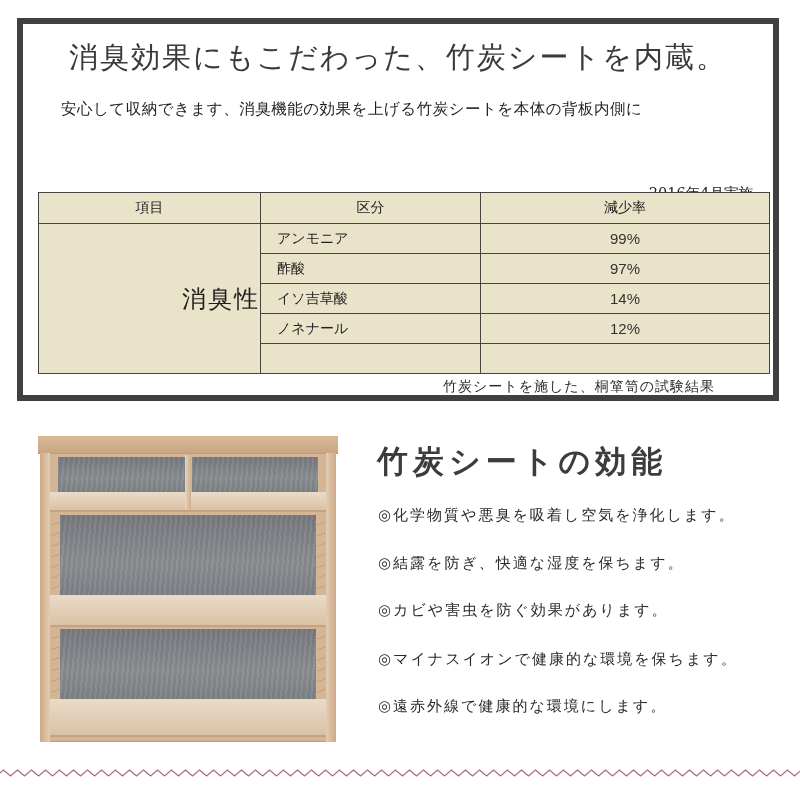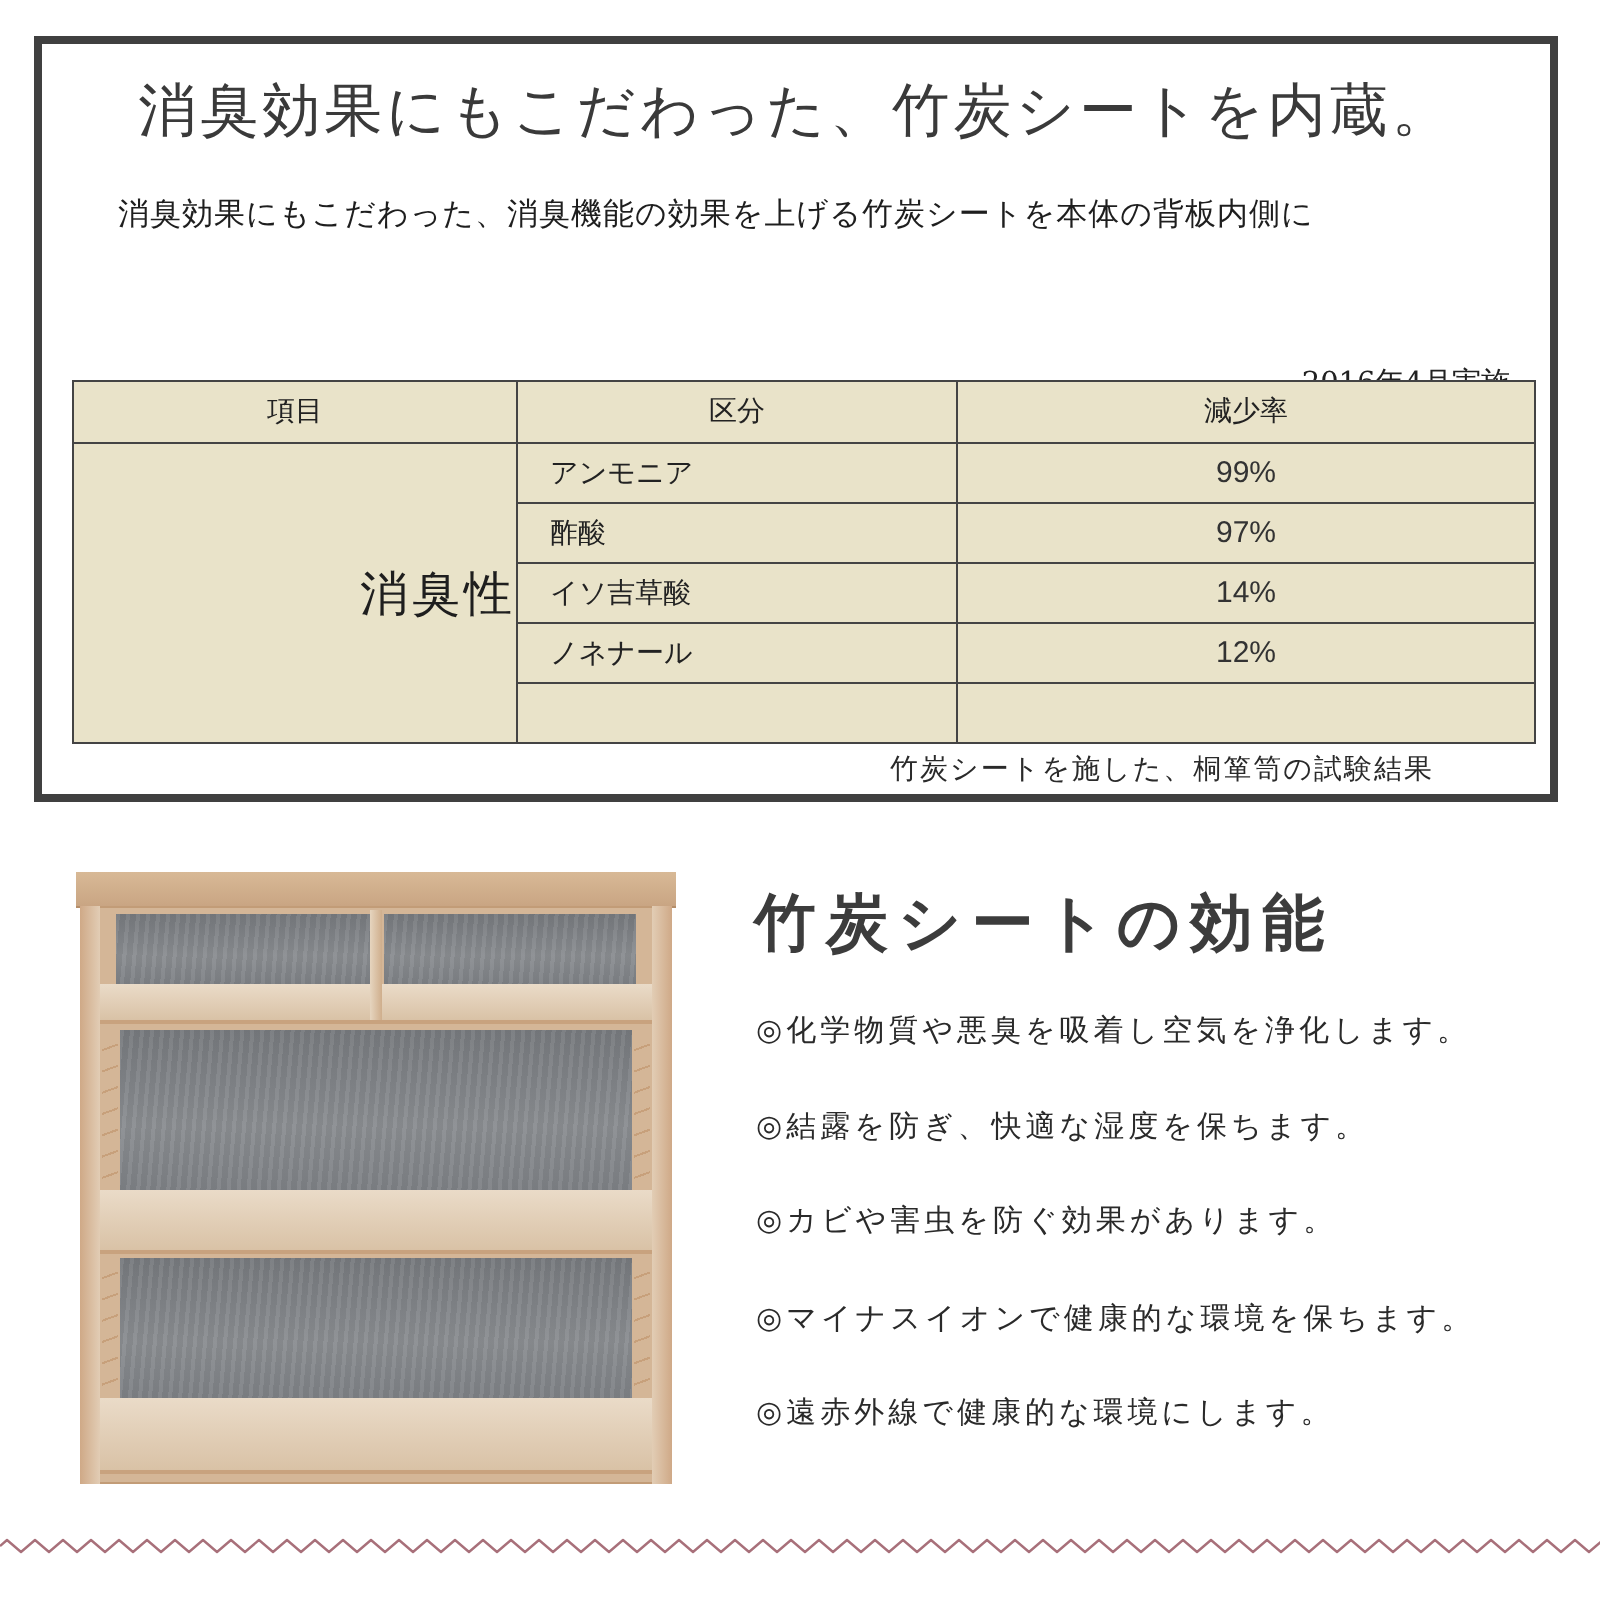--- a/index.html
+++ b/index.html
@@ -3,21 +3,21 @@
 <meta charset="utf-8">
 <style>
   html, body { margin: 0; padding: 0; background: #ffffff; }
   body {
     width: 800px; height: 800px; position: relative; overflow: hidden;
     font-family: "DejaVu Serif", "Liberation Serif", serif;
     color: #2a2a2a;
   }
   .frame {
     position: absolute; left: 17px; top: 18px; width: 762px; height: 383px;
-    border: 4px solid #404040; box-sizing: border-box; background: #fff;
+    border: 6px solid #404040; box-sizing: border-box; background: #fff;
   }
   .headline {
     position: absolute; left: 0; right: 0; top: 14px;
     text-align: center; font-size: 29px; letter-spacing: 2px; color: #3a3a3a;
   }
   .lead {
     position: absolute; left: 38px; top: 72px; width: 700px;
     font-size: 15.5px; line-height: 27px; color: #1e1e1e; letter-spacing: 0.5px;
   }
   .test-title {
@@ -77,21 +77,21 @@
     position: absolute; left: 378px; font-size: 15px; letter-spacing: 2px; color: #2a2a2a;
   }
   .wave { position: absolute; left: 0; top: 764px; width: 800px; height: 18px; }
 </style>
 </head>
 <body>
 
 <div class="frame">
   <div class="headline">消臭効果にもこだわった、竹炭シートを内蔵。</div>
   <div class="lead">
-    <div>消臭効果にもこだわった、消臭機能の効果を上げる竹炭シートを本体の背板内側に</div>
+    <div>安心して収納できます、消臭機能の効果を上げる竹炭シートを本体の背板内側に</div>
   </div>
   <div class="test-date">2016年4月実施</div>
 
   <table class="results">
     <thead>
       <tr>
         <th class="col-item">項目</th>
         <th class="col-cat">区分</th>
         <th>減少率</th>
       </tr>

